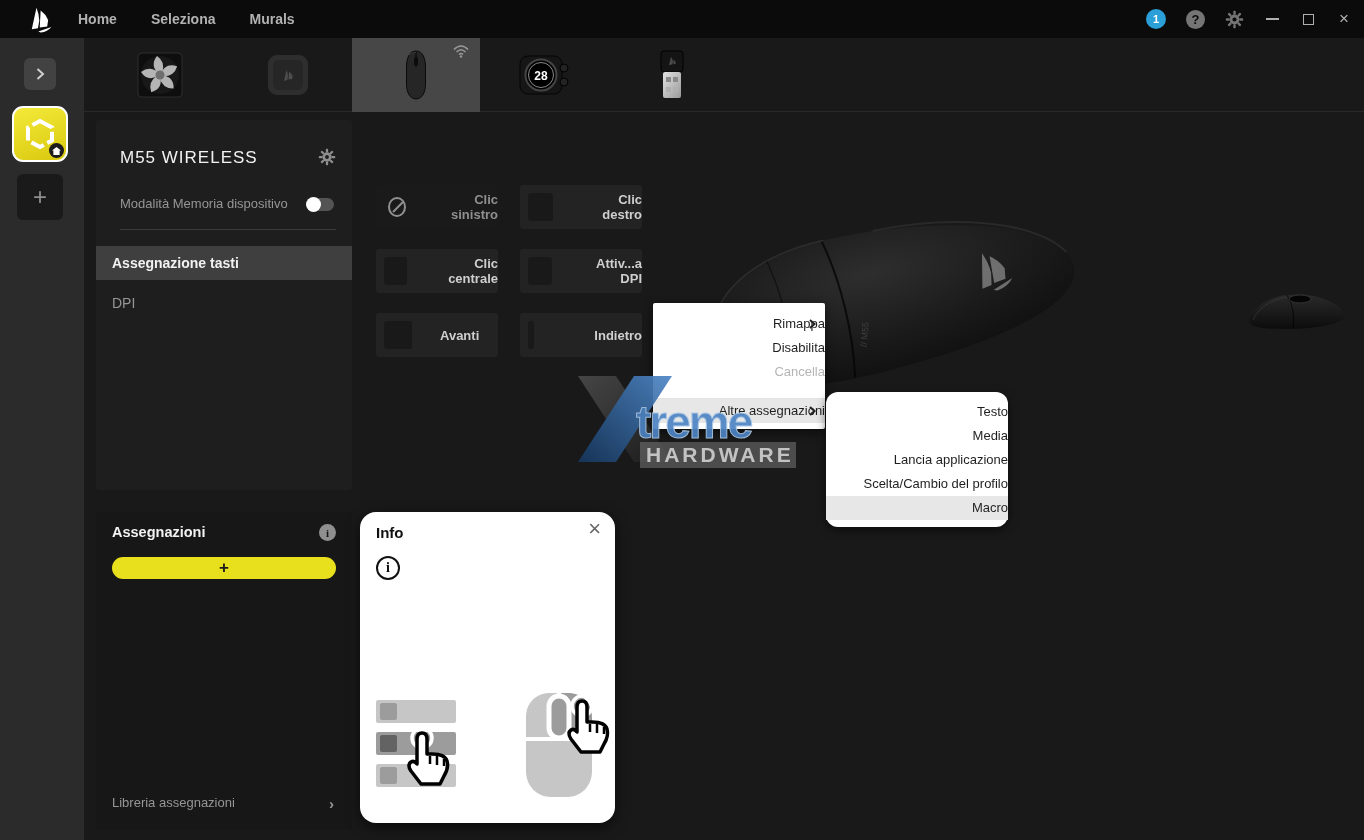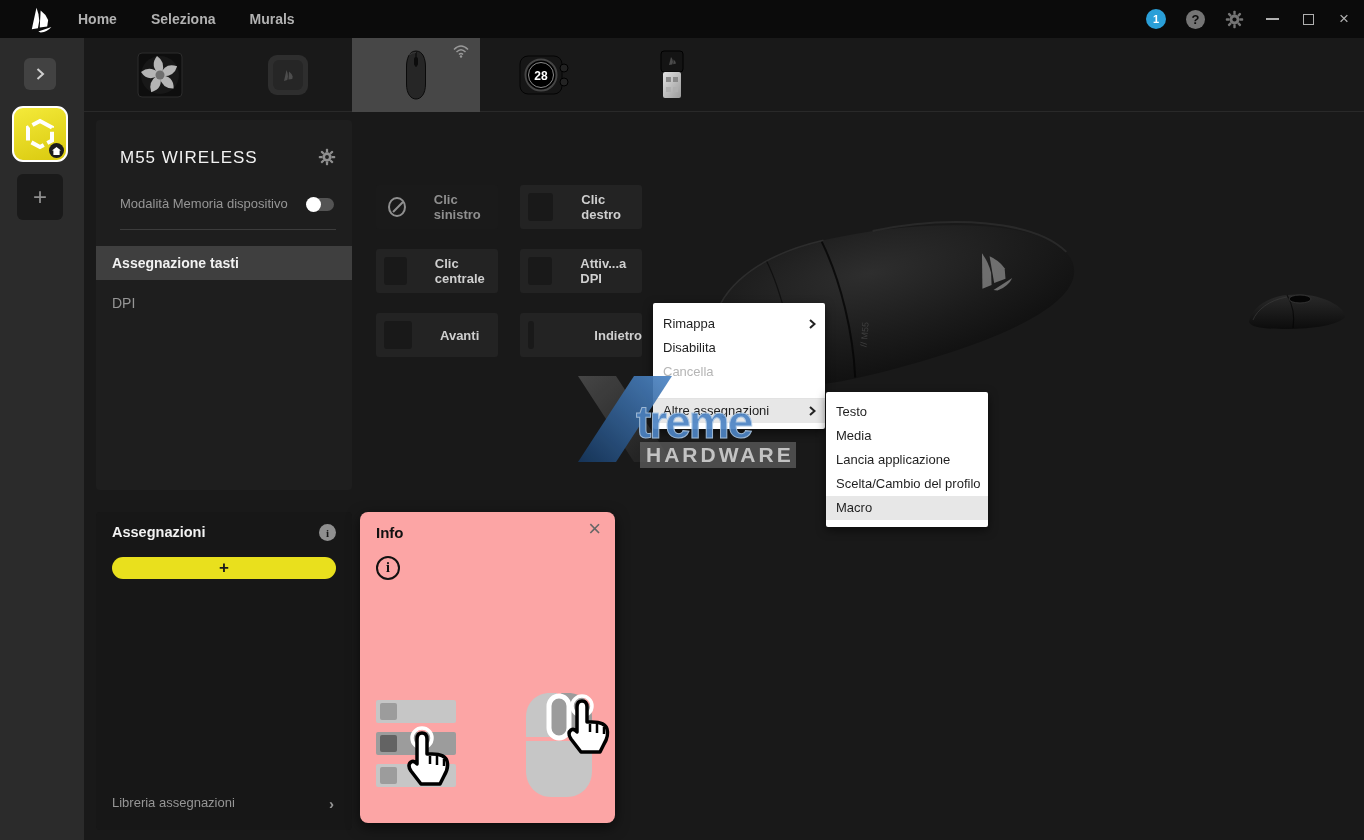--- a/index.html
+++ b/index.html
@@ -1,17 +1,17 @@
 <!DOCTYPE html>
 <html><head>
 <meta charset="utf-8">
 <style>
   * { margin:0; padding:0; box-sizing:border-box; }
   body { background:#000; font-family:"Liberation Sans", sans-serif; }
-  #app { position:relative; width:1364px; height:840px; background:#191919; overflow:hidden; }
+  #app { position:relative; width:1364px; height:840px; background:#191919; overflow:hidden;text-align:right; }
 
   
   .topbar { position:absolute; left:0; top:0; width:1364px; height:38px; background:#0b0b0b; z-index:20; }
   .corsair-logo { position:absolute; left:28px; top:5px; }
   .topnav { position:absolute; left:78px; top:0; height:38px; display:flex; align-items:center; gap:34px; }
   .topnav-item { color:#b2b2b2; font-size:14px; font-weight:bold; cursor:default; }
   .topbar-right { position:absolute; right:12px; top:0; height:38px; display:flex; align-items:center; gap:20px; }
   .notif-badge { width:20px; height:20px; border-radius:50%; background:#2a9fd8; color:#fff; font-size:11px; font-weight:bold; display:flex; align-items:center; justify-content:center; }
   .help-circle { width:19px; height:19px; border-radius:50%; background:#757575; color:#0b0b0b; font-size:13px; font-weight:bold; display:flex; align-items:center; justify-content:center; }
   .win-btn { display:flex; align-items:center; justify-content:center; width:16px; height:16px; color:#b0b0b0; }
@@ -65,24 +65,24 @@
   .small-mouse { position:absolute; left:1243px; top:286px; z-index:1; }
 
   
   .ctx-menu { position:absolute; left:653px; top:303px; width:172px; background:#fff; border-radius:2px; box-shadow:0 3px 10px rgba(0,0,0,.55); padding:9px 0 6px 0; z-index:40; }
   .ctx-item { position:relative; height:24px; line-height:24px; padding-left:10px; font-size:13px; color:#1f1f1f; }
   .ctx-item.disabled { color:#b5b5b5; }
   .ctx-item.hl { background:#e7e7e7; }
   .ctx-item .arrow { position:absolute; right:9px; top:7px; }
   .ctx-spacer { height:14px; }
   .ctx-divider { height:1px; background:#e2e2e2; margin:0; }
-  .sub-menu { position:absolute; left:826px; top:392px; width:162px; background:#fff; border-radius:2px; box-shadow:0 3px 10px rgba(0,0,0,.55); padding:8px 0 7px 0; z-index:45; }
-
-  
-  .info-dialog { position:absolute; left:360px; top:512px; width:255px; height:311px; background:#fca5a5; border-radius:8px; box-shadow:0 4px 14px rgba(0,0,0,.6); z-index:30; }
+  .sub-menu { position:absolute; left:826px; top:392px; width:182px; background:#fff; border-radius:12px; box-shadow:0 3px 10px rgba(0,0,0,.55); padding:8px 0 7px 0; z-index:45; }
+
+  
+  .info-dialog { position:absolute; left:360px; top:512px; width:255px; height:311px; background:#ffffff; border-radius:16px; box-shadow:0 4px 14px rgba(0,0,0,.6); z-index:30; }
   .id-title { position:absolute; left:16px; top:12px; font-size:15px; font-weight:bold; color:#111; }
   .id-close { position:absolute; right:14px; top:6px; font-size:22px; color:#666; line-height:22px; }
   .id-info-ic { position:absolute; left:16px; top:44px; width:24px; height:24px; border:2.5px solid #111; border-radius:50%; color:#111; font-size:14px; font-weight:bold; display:flex; align-items:center; justify-content:center; font-family:"Liberation Serif",serif; }
   .id-body { position:absolute; left:16px; top:86px; width:216px; font-size:13.2px; line-height:17px; color:#1d1d1d; }
   .illus-list { position:absolute; left:16px; top:188px; }
   .illus-bar { position:relative; width:80px; height:23px; border-radius:2px; background:#c6c6c6; margin-bottom:9px; }
   .illus-bar .sq { position:absolute; left:4px; top:3px; width:17px; height:17px; border-radius:2px; background:#9c9c9c; }
   .illus-bar.mid { background:#9c9c9c; }
   .illus-bar.mid .sq { background:#636363; }
   .illus-mouse { position:absolute; left:165px; top:180px; }

